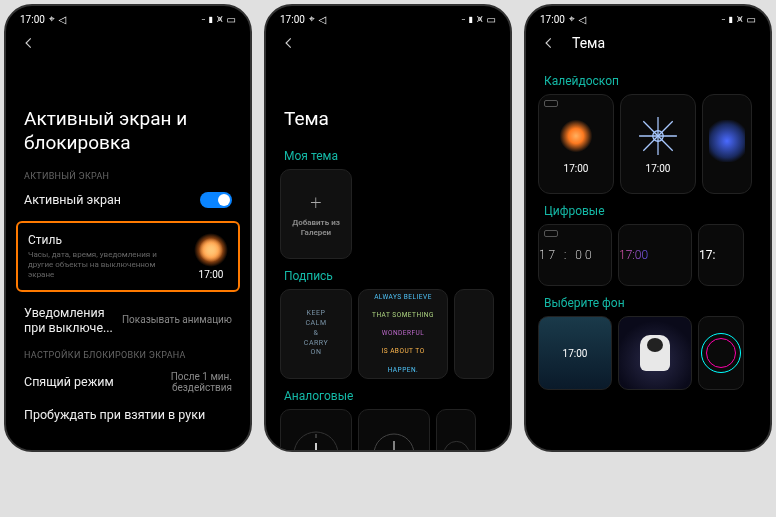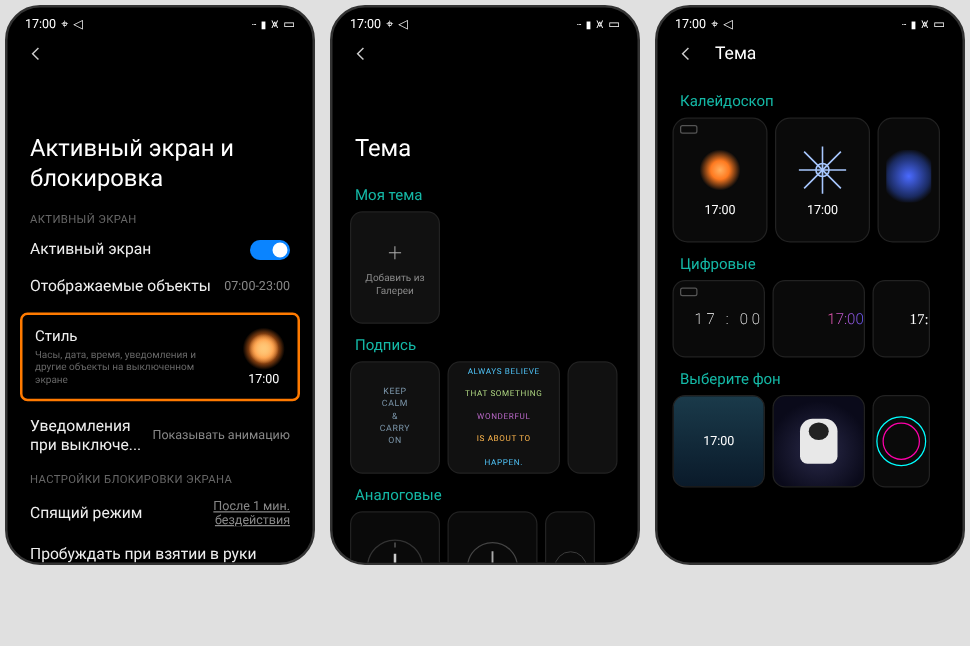--- a/index.html
+++ b/index.html
@@ -127,21 +127,21 @@
     flex-direction: column;
     align-items: center;
     justify-content: center;
     color: #888;
     font-size: 8px;
     text-align: center;
     overflow: hidden;
     position: relative;
   }
   .tile .plus { color: #aaa; font-size: 20px; font-weight: 200; }
-  .tile .tile-label { margin-top: 4px; line-height: 1.2; }
+  .tile .tile-label { margin-top: 4px; line-height: 1.2; font-weight: bold; }
   .tile.text-poster {
     font-size: 7px;
     line-height: 1.4;
     padding: 6px 4px;
     color: #7a94a8;
     text-transform: uppercase;
     letter-spacing: 0.5px;
   }
   .tile.text-poster.highlight span.c1 { color: #4fc3f7; }
   .tile.text-poster.highlight span.c2 { color: #aed581; }
@@ -171,21 +171,21 @@
   }
   .kaleid-time { font-size: 10px; color: #fff; }
   .digit-tile {
     background: #0a0a0a;
     border: 1px solid #222;
     border-radius: 10px;
     flex: 0 0 74px;
     height: 62px;
     display: flex;
     align-items: center;
-    justify-content: flex-end;
+    justify-content: flex-start;
     color: #fff;
     font-size: 12px;
     position: relative;
   }
   .batt-pill {
     position: absolute;
     top: 5px; left: 5px;
     width: 14px; height: 7px;
     border: 1px solid #555;
     border-radius: 2px;
@@ -252,24 +252,20 @@
   </div>
   <div class="page-title">Активный экран и блокировка</div>
 
   <div class="section-label">АКТИВНЫЙ ЭКРАН</div>
 
   <div class="row">
     <div class="row-title">Активный экран</div>
     <div class="toggle on"></div>
   </div>
 
-  <div class="row">
-    <div class="row-title">Отображаемые объекты</div>
-    <div class="row-value">07:00-23:00</div>
-  </div>
 
   <div class="style-card">
     <div class="style-left">
       <div class="style-title">Стиль</div>
       <div class="style-sub">Часы, дата, время, уведомления и другие объекты на выключенном экране</div>
     </div>
     <div class="style-right">
       <div class="style-preview"></div>
       <div class="style-time">17:00</div>
     </div>
@@ -279,21 +275,21 @@
     <div class="row-main">
       <div class="row-title">Уведомления при выключе...</div>
     </div>
     <div class="row-value">Показывать анимацию</div>
   </div>
 
   <div class="section-label">НАСТРОЙКИ БЛОКИРОВКИ ЭКРАНА</div>
 
   <div class="row">
     <div class="row-title">Спящий режим</div>
-    <div class="row-value" style="text-align:right;max-width:80px;text-decoration:underline;">После 1 мин. бездействия</div>
+    <div class="row-value" style="text-align:right;max-width:80px;">После 1 мин. бездействия</div>
   </div>
 
   <div class="row">
     <div class="row-title">Пробуждать при взятии в руки</div>
   </div>
 
 </div>
 
 <div class="phone">
   <div class="status-bar">
@@ -430,21 +426,21 @@
 
   <div class="section-header">Цифровые</div>
   <div class="tile-row" style="padding:0 12px;">
     <div class="digit-tile">
       <div class="batt-pill"></div>
       <span style="letter-spacing:3px;font-weight:200;">17 : 00</span>
     </div>
     <div class="digit-tile">
       <span style="background:linear-gradient(90deg,#ff5ab0,#6a5aff);-webkit-background-clip:text;color:transparent;font-weight:300;">17:00</span>
     </div>
-    <div class="digit-tile" style="flex:0 0 46px;font-family:Liberation Serif, serif;">
+    <div class="digit-tile" style="flex:0 0 46px;">
       <span>17:</span>
     </div>
   </div>
 
   <div class="section-header">Выберите фон</div>
   <div class="tile-row" style="padding:0 12px;">
     <div class="bg-tile" style="background:linear-gradient(180deg,#1a3a4a,#0a1a2a);">
       <span>17:00</span>
     </div>
     <div class="bg-tile astronaut">

